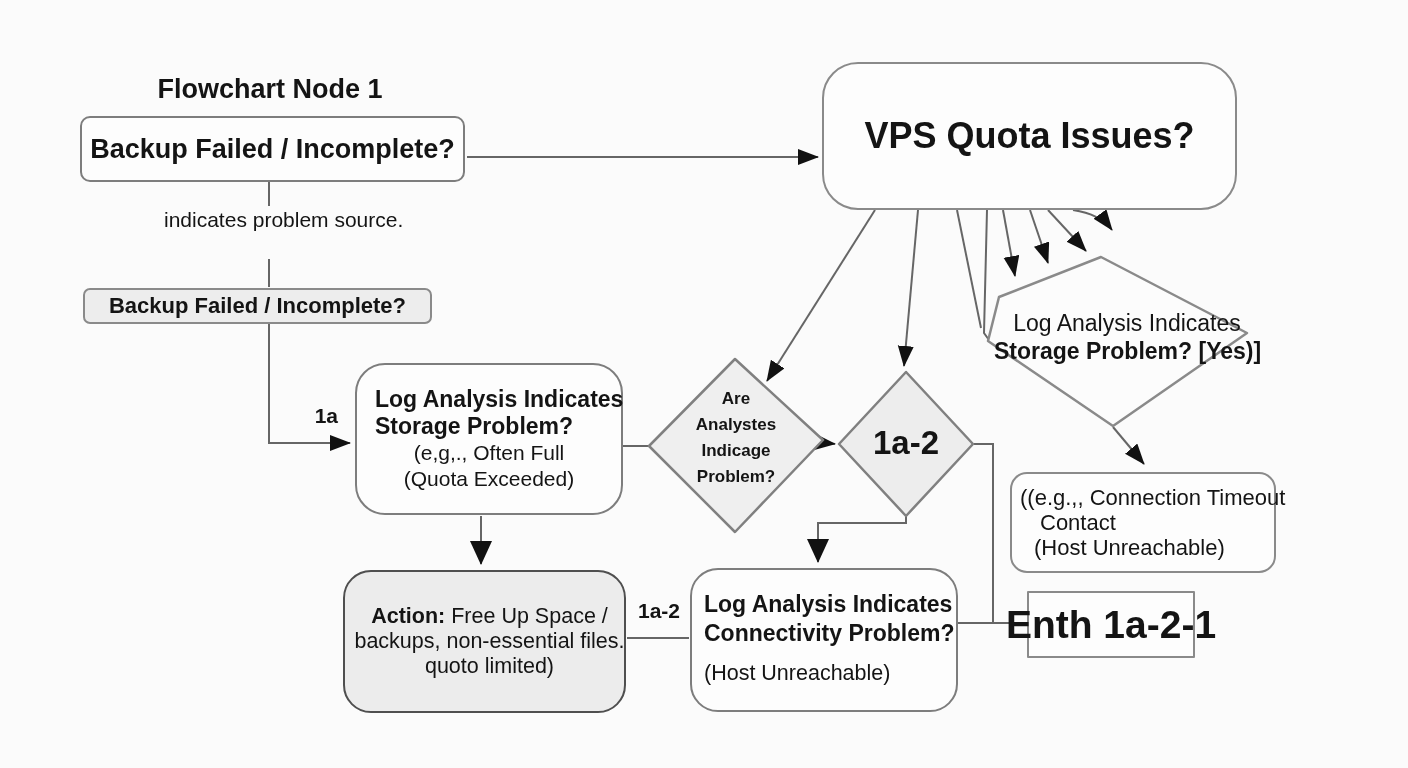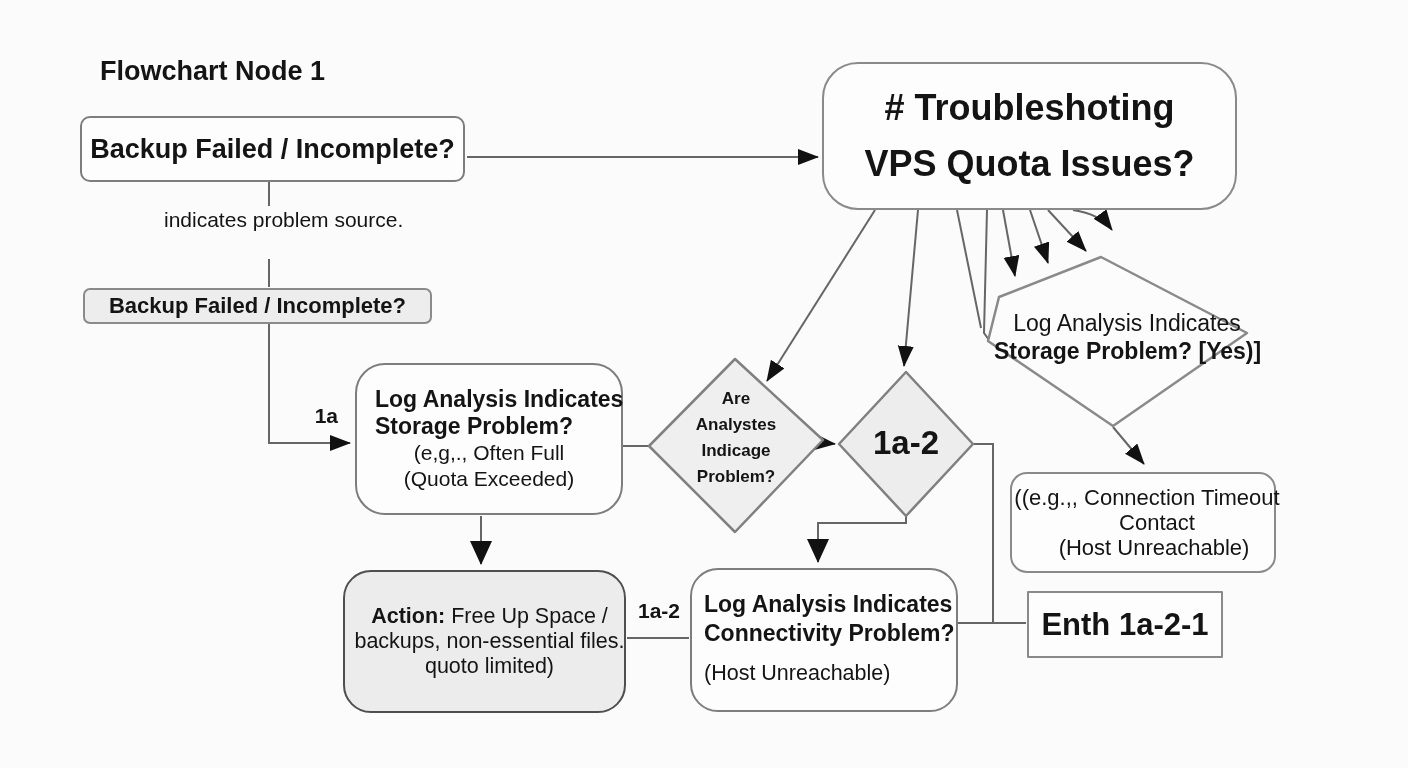--- a/index.html
+++ b/index.html
@@ -11,44 +11,44 @@
   #edges{position:absolute;left:0;top:0;width:1408px;height:768px;}
   .abs{position:absolute;}
   .node{
     position:absolute;box-sizing:border-box;background:#fdfdfd;
     border:2px solid #7d7d7d;display:flex;flex-direction:column;
     align-items:center;justify-content:center;text-align:center;
   }
   .b{font-weight:bold;}
   .nw{white-space:nowrap;}
 
-  #title{left:100px;top:56px;width:340px;font-size:27px;font-weight:bold;}
+  #title{left:100px;top:74px;width:340px;text-align:center;font-size:27px;font-weight:bold;}
 
   #boxA{left:80px;top:116px;width:385px;height:66px;border-radius:10px;font-size:27px;font-weight:bold;}
   #note{left:102px;top:207px;width:360px;font-size:21px;line-height:26px;}
   #note .l2{padding-left:62px;}
   #boxB{left:83px;top:288px;width:349px;height:36px;border-radius:7px;background:#ededed;border-color:#8a8a8a;font-size:22px;font-weight:bold;}
 
   #main{left:822px;top:62px;width:415px;height:148px;border-radius:36px;border-color:#8a8a8a;font-size:36px;font-weight:bold;line-height:56px;}
 
   #boxC{left:355px;top:363px;width:268px;height:152px;border-radius:30px;align-items:stretch;}
   #boxC .l1,#boxC .l2{font-weight:bold;font-size:23px;line-height:27px;text-align:left;padding-left:18px;}
   #boxC .l3,#boxC .l4{font-size:21px;line-height:26px;text-align:center;}
 
   #areText{left:649px;top:386px;width:174px;text-align:center;font-weight:bold;font-size:17px;line-height:26px;}
   #d1a2Text{left:839px;top:424px;width:134px;text-align:center;font-weight:bold;font-size:33px;}
 
   #hexText{left:994px;top:309px;width:266px;text-align:center;font-size:23px;line-height:28px;}
 
   #timeout{left:1010px;top:472px;width:266px;height:101px;border-radius:17px;border-color:#8a8a8a;
-    align-items:center;justify-content:flex-start;text-align:left;font-size:22px;line-height:25px;padding:11px 0 0 8px;}
+    align-items:flex-start;justify-content:flex-start;text-align:left;font-size:22px;line-height:25px;padding:11px 0 0 8px;}
   #timeout .l2{padding-left:20px;}
   #timeout .l3{padding-left:14px;}
 
-  #enth{left:1027px;top:591px;width:196px;height:67px;border-radius:1px;border-color:#8a8a8a;font-size:31px;font-weight:bold;}
+  #enth{left:1027px;top:591px;width:168px;height:67px;border-radius:1px;border-color:#8a8a8a;font-size:39px;font-weight:bold;}
 
   #action{left:343px;top:570px;width:283px;height:143px;border-radius:28px;background:#ececec;border-color:#4f4f4f;
     font-size:21.5px;line-height:25px;padding-left:10px;}
 
   #connectivity{left:690px;top:568px;width:268px;height:144px;border-radius:28px;
     align-items:stretch;justify-content:flex-start;text-align:left;padding:20px 0 0 12px;}
   #connectivity .l1,#connectivity .l2{font-weight:bold;font-size:23px;line-height:29px;}
   #connectivity .l3{font-size:21.5px;margin-top:13px;}
 
   #lbl1a{left:292px;top:404px;width:46px;text-align:right;font-size:21px;font-weight:bold;}
@@ -107,21 +107,20 @@
 
   <div id="note" class="abs">
     <div class="l2">indicates problem source.</div>
   </div>
 
   <div id="boxB" class="node">
     <span class="nw">Backup Failed / Incomplete?</span>
   </div>
 
   <div id="main" class="node">
-    <div class="nw"># Troubleshoting</div>
     <div class="nw">VPS Quota Issues?</div>
   </div>
 
   <div id="boxC" class="node">
     <div class="l1 nw">Log Analysis Indicates</div>
     <div class="l2 nw">Storage Problem?</div>
     <div class="l3 nw">(e,g,., Often Full</div>
     <div class="l4 nw">(Quota Exceeded)</div>
   </div>
 

